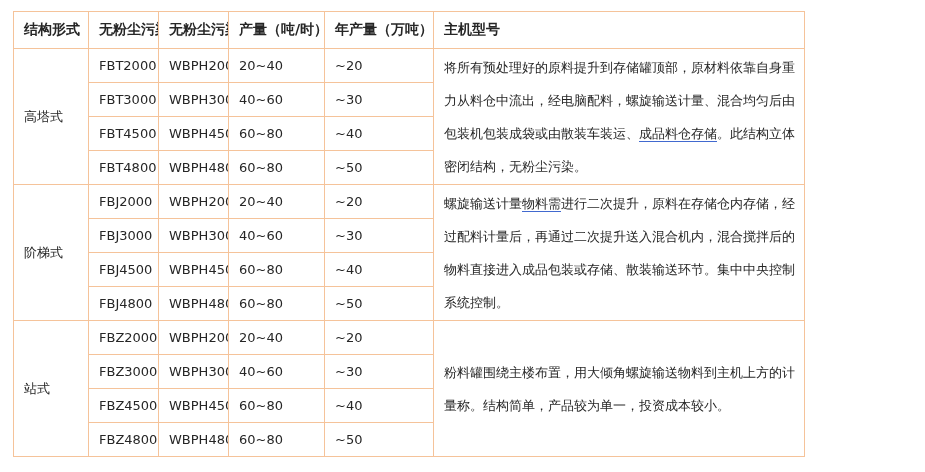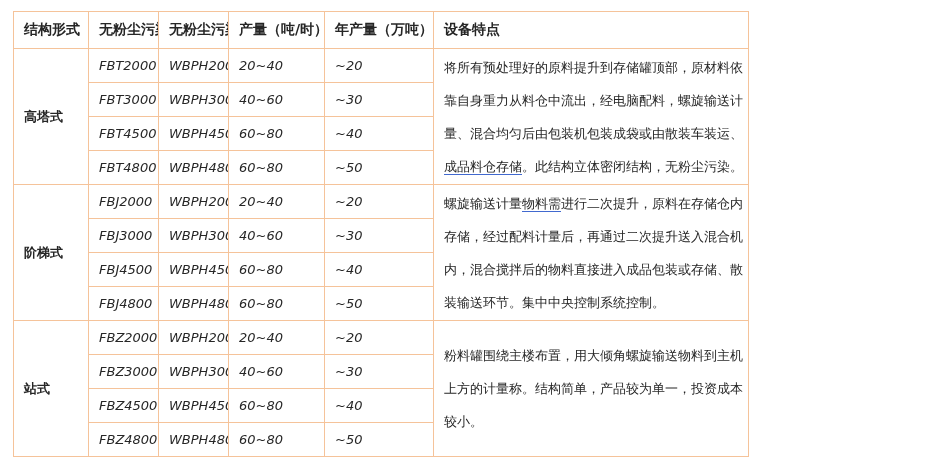--- a/index.html
+++ b/index.html
@@ -13,21 +13,21 @@
     color: #262626;
   }
   .table-wrap {
     position: absolute;
     left: 13px;
     top: 11px;
   }
   table.spec-table {
     border-collapse: collapse;
     table-layout: fixed;
-    width: 736px;
+    width: 792px;
     background: #ffffff;
     border-radius: 28px;
   }
   table.spec-table th,
   table.spec-table td {
     border: 1px solid #f5c39a;
     padding: 0 0 0 10px;
     text-align: left;
     vertical-align: middle;
     font-size: 13px;
@@ -38,31 +38,31 @@
   table.spec-table tbody tr { height: 34px; }
   table.spec-table th {
     font-size: 14px;
     font-weight: bold;
     white-space: nowrap;
   }
   td.group-cell {
     vertical-align: top;
     padding-top: 10px;
     font-size: 14px;
-    font-weight: bold;
+    font-weight: normal;
   }
   td.features-cell {
     vertical-align: top;
     padding: 6px 12px 0 13px;
     font-size: 14px;
     line-height: 33px;
     text-align: justify;
     margin-top: 16px;
   }
-  td.data-cell { white-space: nowrap; font-style: italic; }
+  td.data-cell { white-space: nowrap; }
   a.feature-link {
     color: #262626;
     text-decoration: none;
     border-bottom: 1px solid #4169cf;
     cursor: pointer;
   }
 </style>
 </head>
 <body>
 
@@ -76,21 +76,21 @@
       <col style="width:109px">
       <col>
     </colgroup>
     <thead>
       <tr id="header-row">
           <th>结构形式</th>
           <th>无粉尘污染</th>
           <th>无粉尘污染</th>
           <th>产量（吨/时）</th>
           <th>年产量（万吨）</th>
-          <th>设备特点</th>
+          <th>主机型号</th>
         </tr>
     </thead>
     <tbody id="table-body">
         <tr>
           <td class="group-cell" rowspan="4">高塔式</td>
           <td class="data-cell">FBT2000</td>
           <td class="data-cell">WBPH2000</td>
           <td class="data-cell">20~40</td>
           <td class="data-cell">~20</td>
           <td class="features-cell" rowspan="4"><span>将所有预处理好的原料提升到存储罐顶部，原材料依靠自身重力从料仓中流出，经电脑配料，螺旋输送计量、混合均匀后由包装机包装成袋或由散装车装运、</span><a class="feature-link">成品料仓存储</a><span>。此结构立体密闭结构，无粉尘污染。</span></td>

